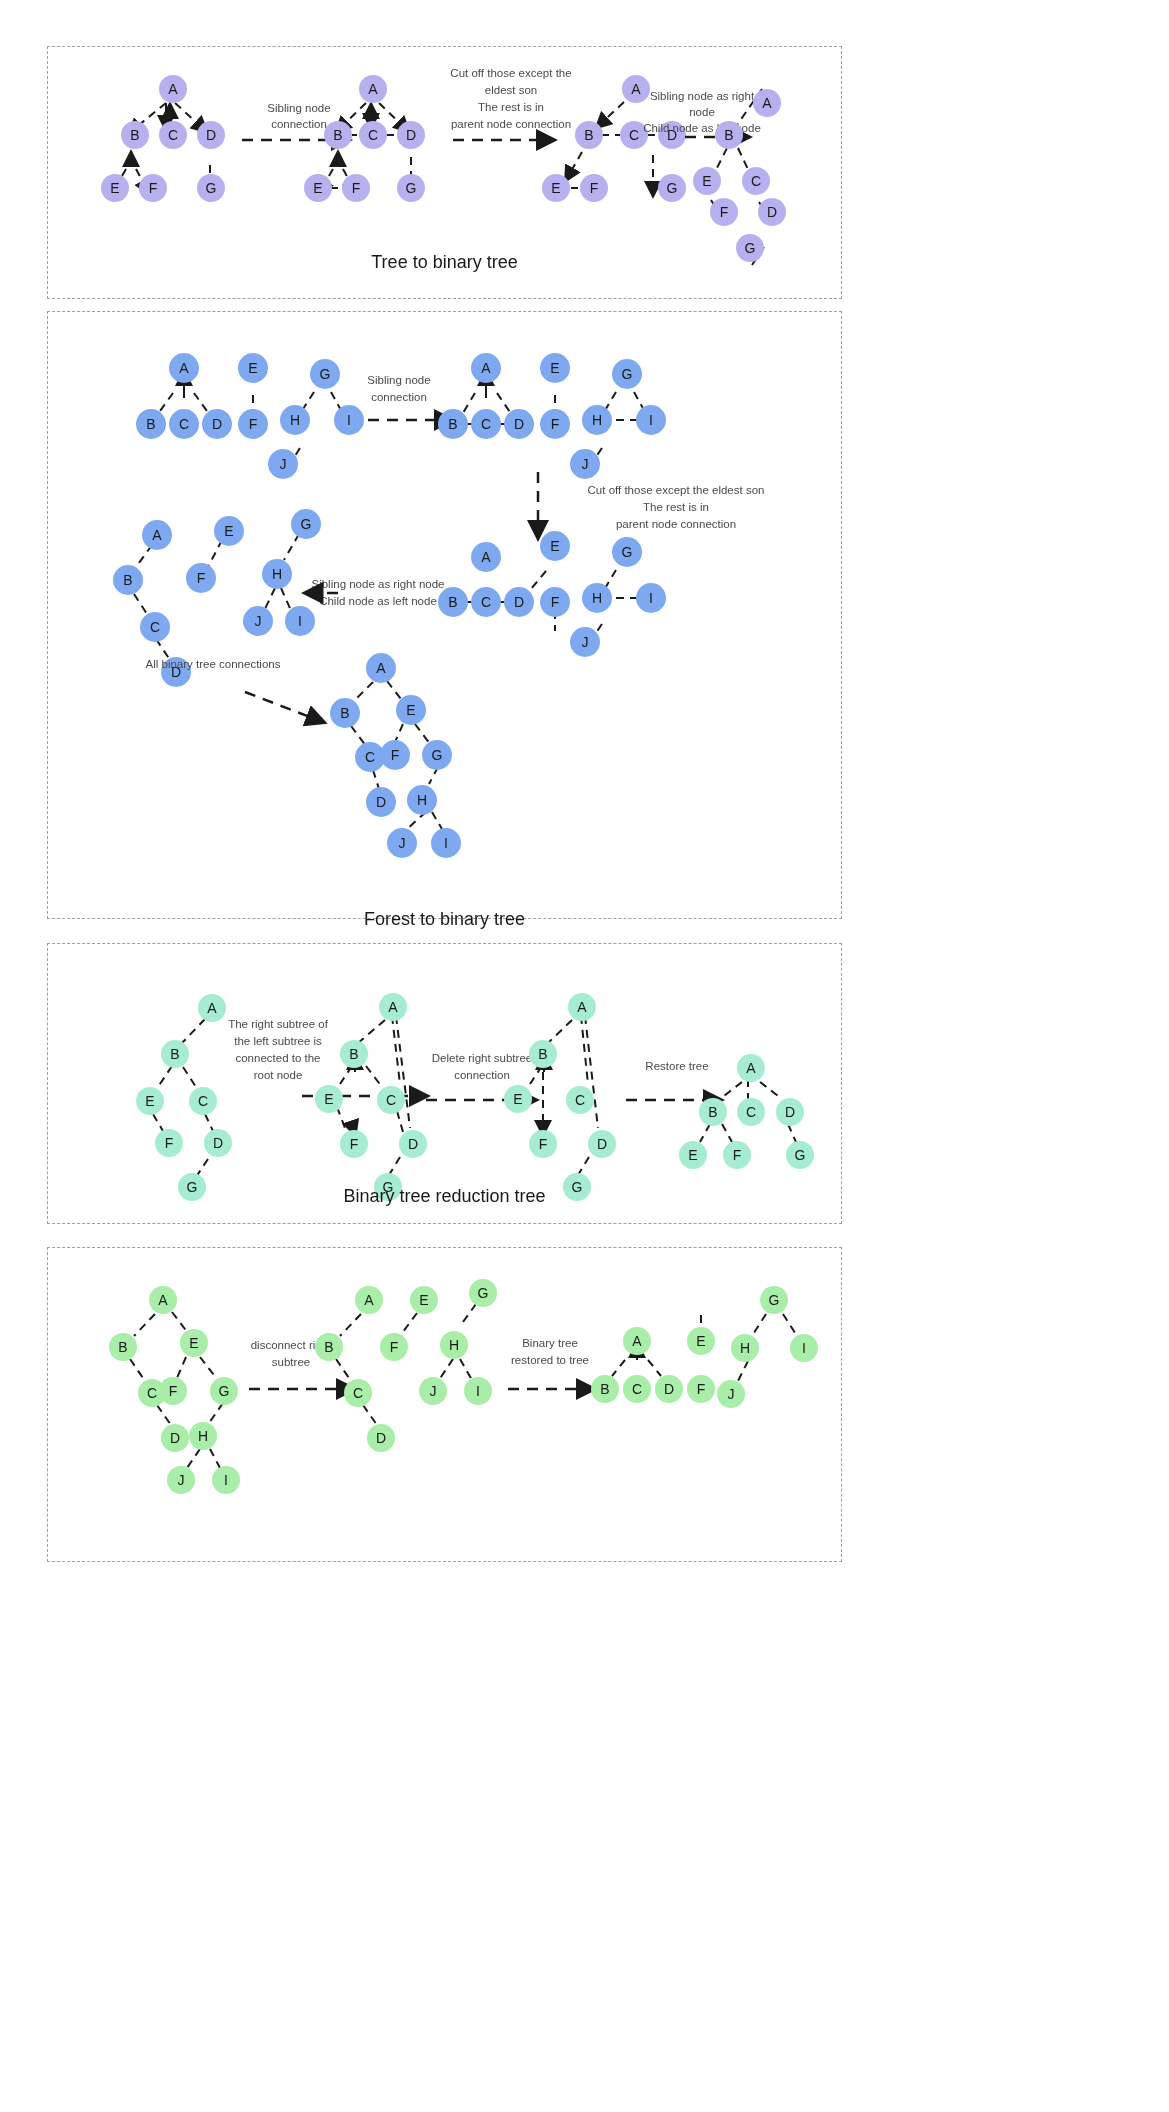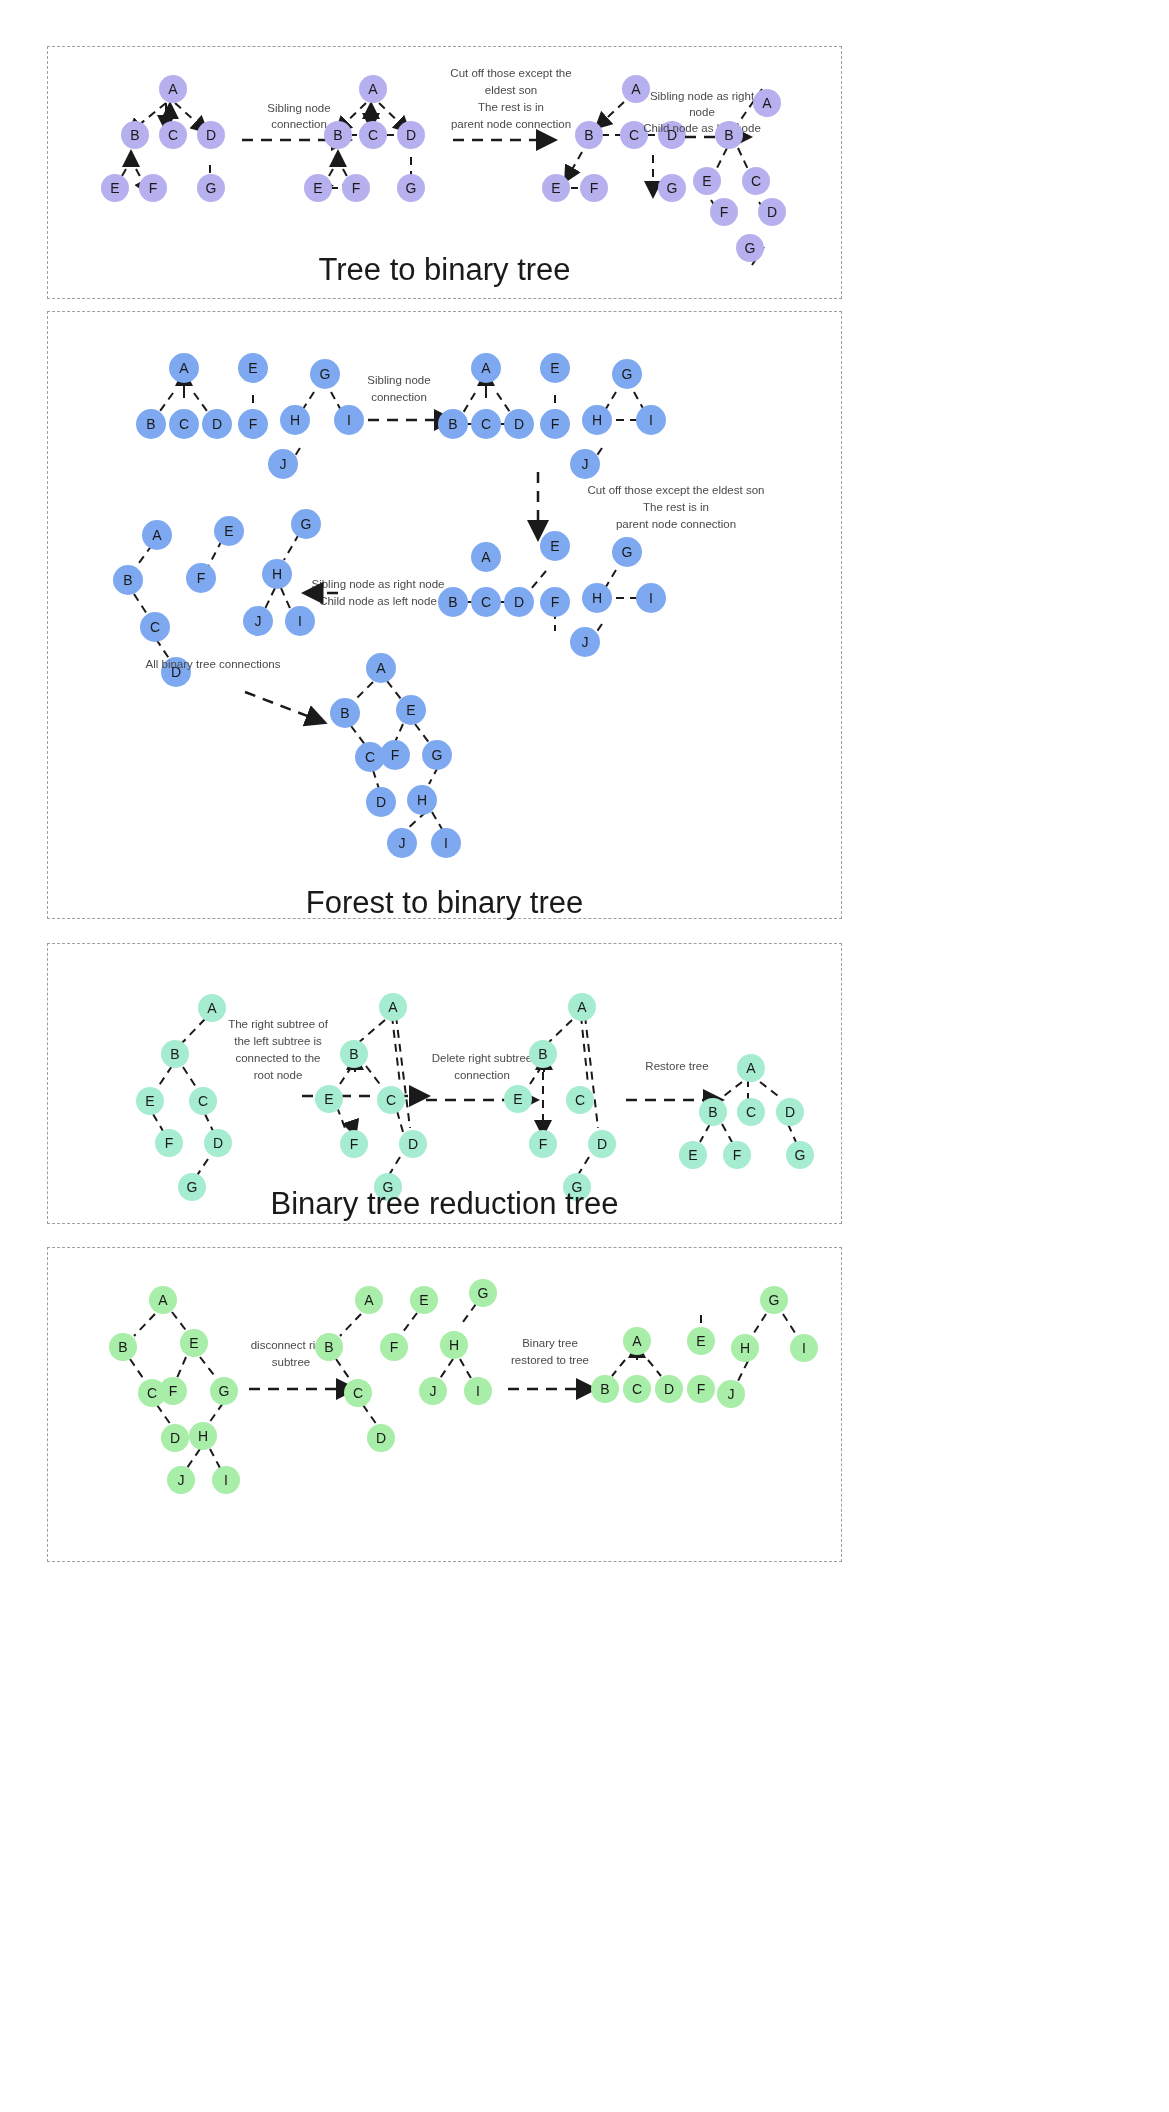--- a/index.html
+++ b/index.html
@@ -13,21 +13,21 @@
   .panel{
     position:absolute;
     border:1.5px dashed #9e9e9e;
     background:#ffffff;
     box-sizing:border-box;
   }
   .panel-title{
     position:absolute;
     left:0;right:0;
     text-align:center;
-    font-size:31px;
+    font-size:18px;
     color:#1a1a1a;
     font-family:"Liberation Sans", sans-serif;
   }
   .svgwrap{position:absolute;left:0;top:0;width:100%;height:100%;}
   svg{display:block;}
   text.nodelbl{
     font-family:"Liberation Sans", sans-serif;
     font-size:14px;
     fill:#1a1a1a;
     text-anchor:middle;
@@ -396,21 +396,21 @@
       <text class="nodelbl" x="389" y="443">G</text>
       <circle cx="374" cy="488" r="15" fill="#7ea9f0"></circle>
       <text class="nodelbl" x="374" y="488">H</text>
       <circle cx="398" cy="531" r="15" fill="#7ea9f0"></circle>
       <text class="nodelbl" x="398" y="531">I</text>
       <circle cx="354" cy="531" r="15" fill="#7ea9f0"></circle>
       <text class="nodelbl" x="354" y="531">J</text>
     </g>
   </svg>
   </div>
-  <div class="panel-title" style="top:573px;">Forest to binary tree</div>
+  <div class="panel-title" style="top:597px;">Forest to binary tree</div>
 </div>
 
 <div class="panel" style="left:47px;top:943px;width:795px;height:281px;">
   <div class="svgwrap">
   <svg width="795" height="281" viewBox="0 0 795 281" xmlns="http://www.w3.org/2000/svg">
     <defs>
       <marker id="ah3" markerWidth="9" markerHeight="9" refX="7" refY="4.5" orient="auto">
         <path d="M0,0 L9,4.5 L0,9 z" fill="#1a1a1a"></path>
       </marker>
     </defs>

